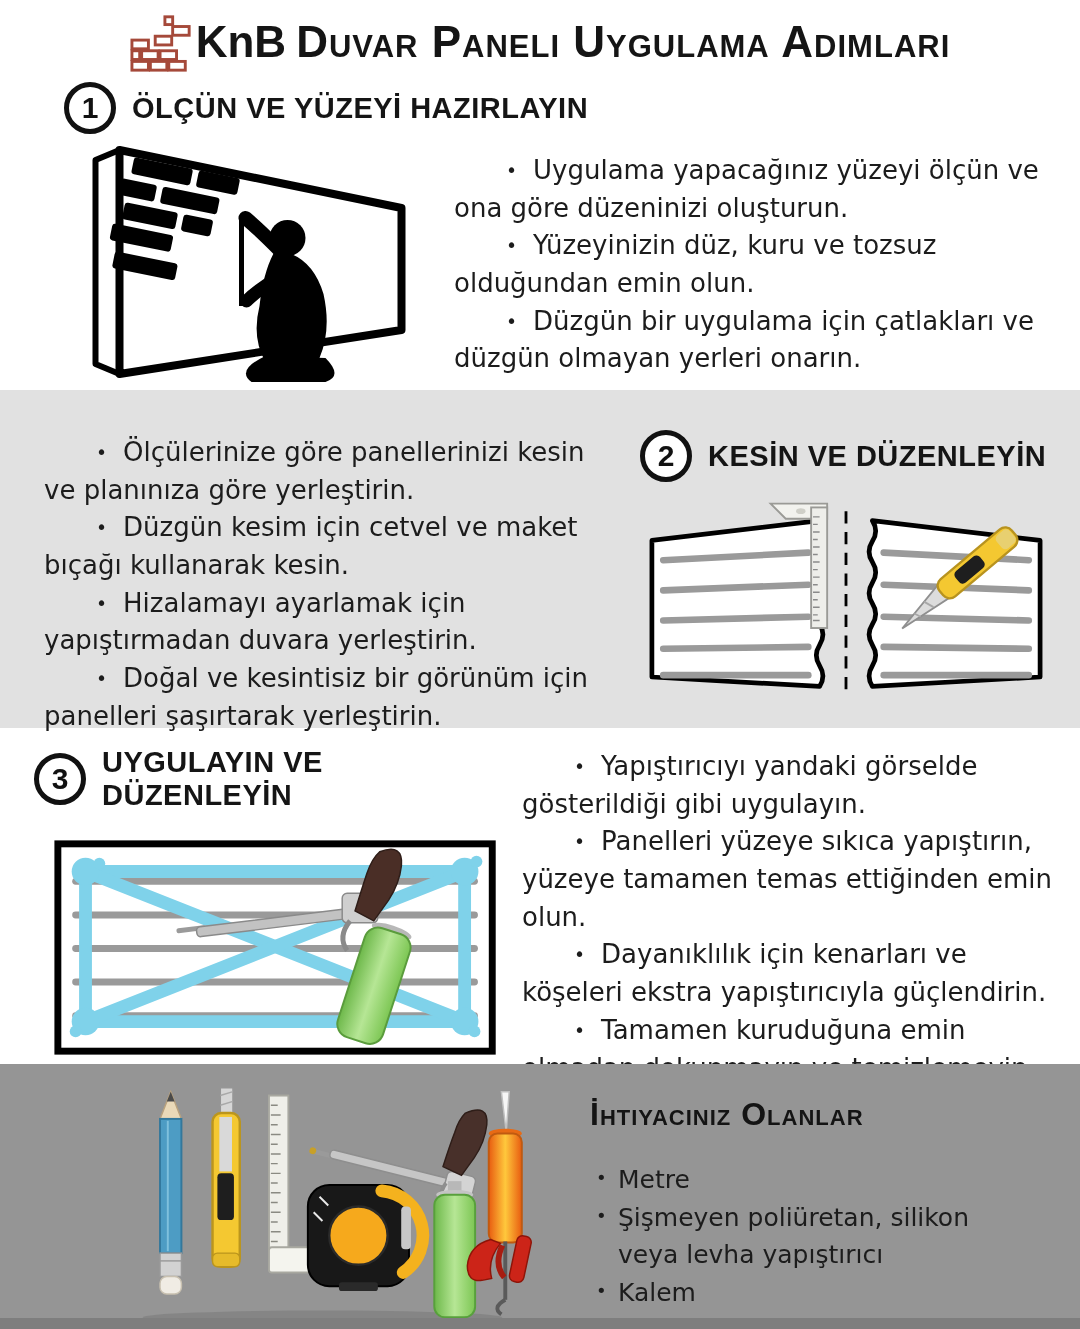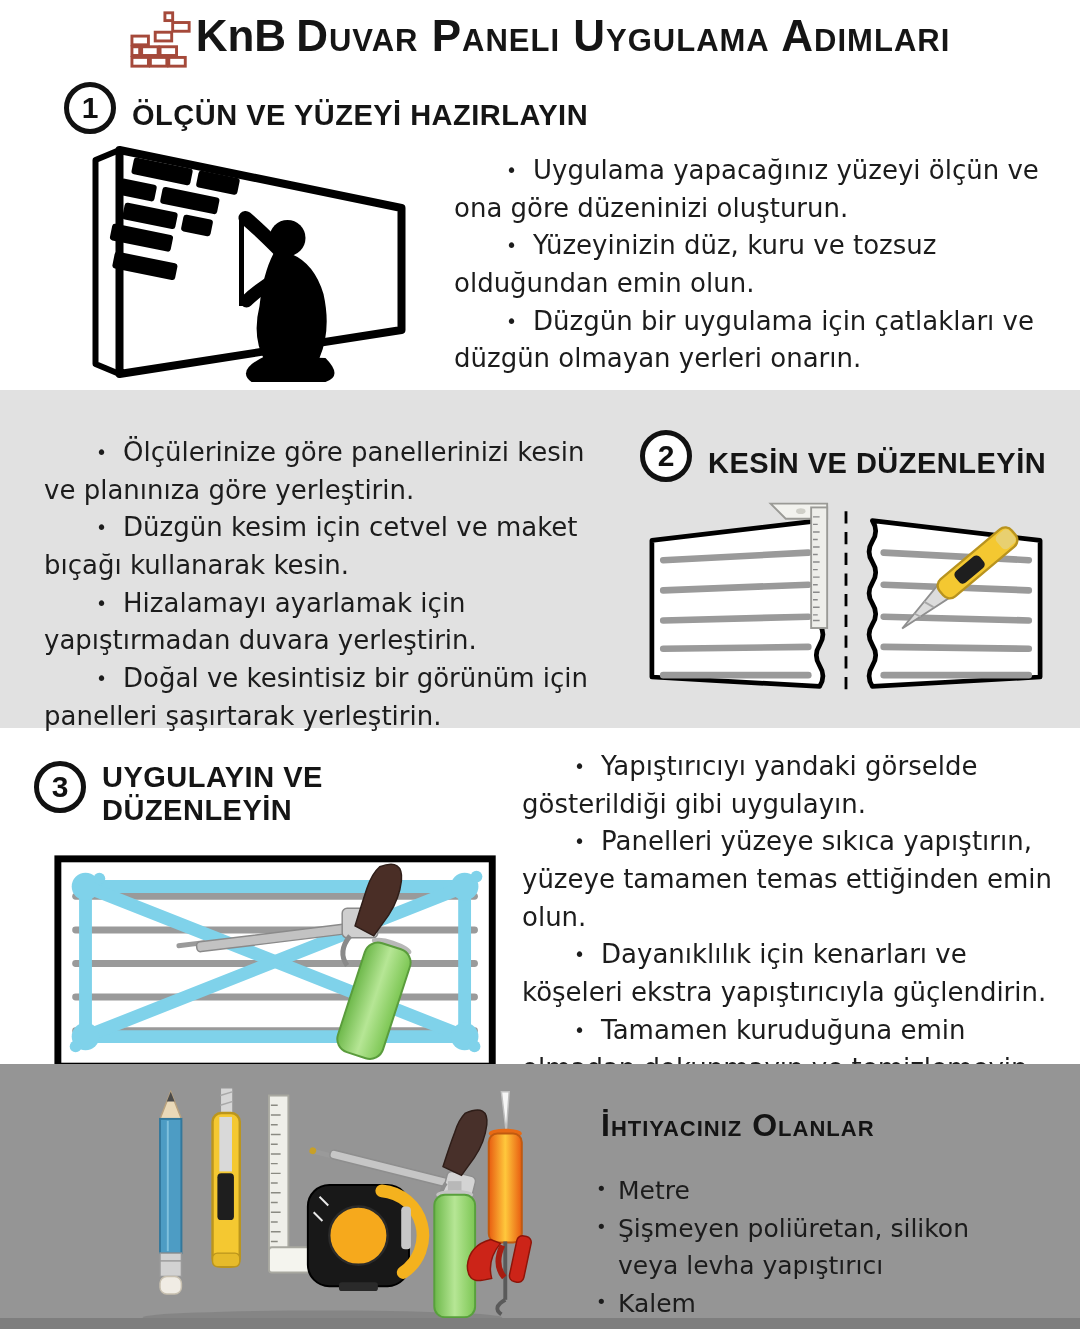--- a/index.html
+++ b/index.html
@@ -4,36 +4,36 @@
 <style>
   * { box-sizing: border-box; }
   html,body { margin:0; padding:0; background:#ffffff; }
   .page {
     position:relative; width:1080px; height:1329px; overflow:hidden;
     background:#ffffff; color:#1b1b1b;
     font-family:"DejaVu Sans", sans-serif;
   }
 
   
-  header { display:flex; align-items:flex-start; justify-content:center; height:72px; padding-top:6px; }
+  header { display:flex; align-items:flex-end; justify-content:center; height:72px; padding-top:6px; }
   .logo { display:block; margin:4px 2px 0 0; }
   .logo svg { width:64px; height:58px; display:block; }
   h1 { margin:0; font-family:"Liberation Sans", sans-serif; font-weight:800; font-size:44px;
        line-height:60px; color:#151515; white-space:nowrap; letter-spacing:0; }
   .brand { margin-right:10px; }
   .title-rest { font-variant:small-caps; letter-spacing:1px; }
 
   
   .step-heading { display:flex; align-items:center; gap:16px; }
   .badge { width:52px; height:52px; border:5px solid #111; border-radius:50%;
            display:flex; align-items:center; justify-content:center;
            font-family:"Liberation Sans", sans-serif; font-weight:800; font-size:30px;
            color:#111; background:#fff; flex:0 0 auto; }
   .step-title { font-family:"Liberation Sans", sans-serif; font-weight:800; font-size:29px;
-                color:#151515; letter-spacing:.5px;margin-top:15px; }
+                color:#151515; letter-spacing:.5px; }
 
   .bullets { font-size:26px; line-height:1.45; color:#1c1c1c; }
   .bullets p { margin:0; text-indent:52px; }
   .bullets p::before { content:"•"; font-size:.72em; margin-right:16px; position:relative; top:-2px; }
 
   
   .s1 { height:318px; padding:10px 0 0 64px; }
   .s1 .step-heading { margin-bottom:4px; }
   .s1-body { display:flex; gap:28px; padding-left:14px; }
   .illus1 svg { width:348px; height:250px; display:block; }
@@ -51,21 +51,21 @@
   .s3-left { width:494px; }
   .s3-left .step-heading { margin:4px 0 20px 4px; }
   .illus3 svg { width:468px; height:232px; display:block; margin-left:16px; }
   .s3 .bullets { width:566px; padding-top:6px; }
 
   
   .needs { height:265px; background:#959595; display:flex; gap:42px; padding:16px 16px 0 96px; position:relative; }
   .needs::after { content:""; position:absolute; left:0; right:0; bottom:0; height:11px; background:#7e7e7e; }
   .illus-tools svg { width:448px; height:248px; display:block; }
   .needs-right { padding-top:12px; }
-  .needs-title { margin:15px; font-family:"Liberation Sans", sans-serif; font-weight:800; font-size:32px;
+  .needs-title { margin:4px; font-family:"Liberation Sans", sans-serif; font-weight:800; font-size:32px;
                  font-variant:small-caps; letter-spacing:1px; color:#141414; }
   .needs-list { list-style:none; margin:28px 0 0; padding:0 0 0 6px; font-size:25px; line-height:1.5;
                 width:440px; color:#1c1c1c; }
   .needs-list li { position:relative; padding-left:26px; }
   .needs-list li::before { content:"•"; position:absolute; left:4px; top:3px; font-size:.72em; }
 </style>
 </head>
 <body>
 
 <div class="page">

